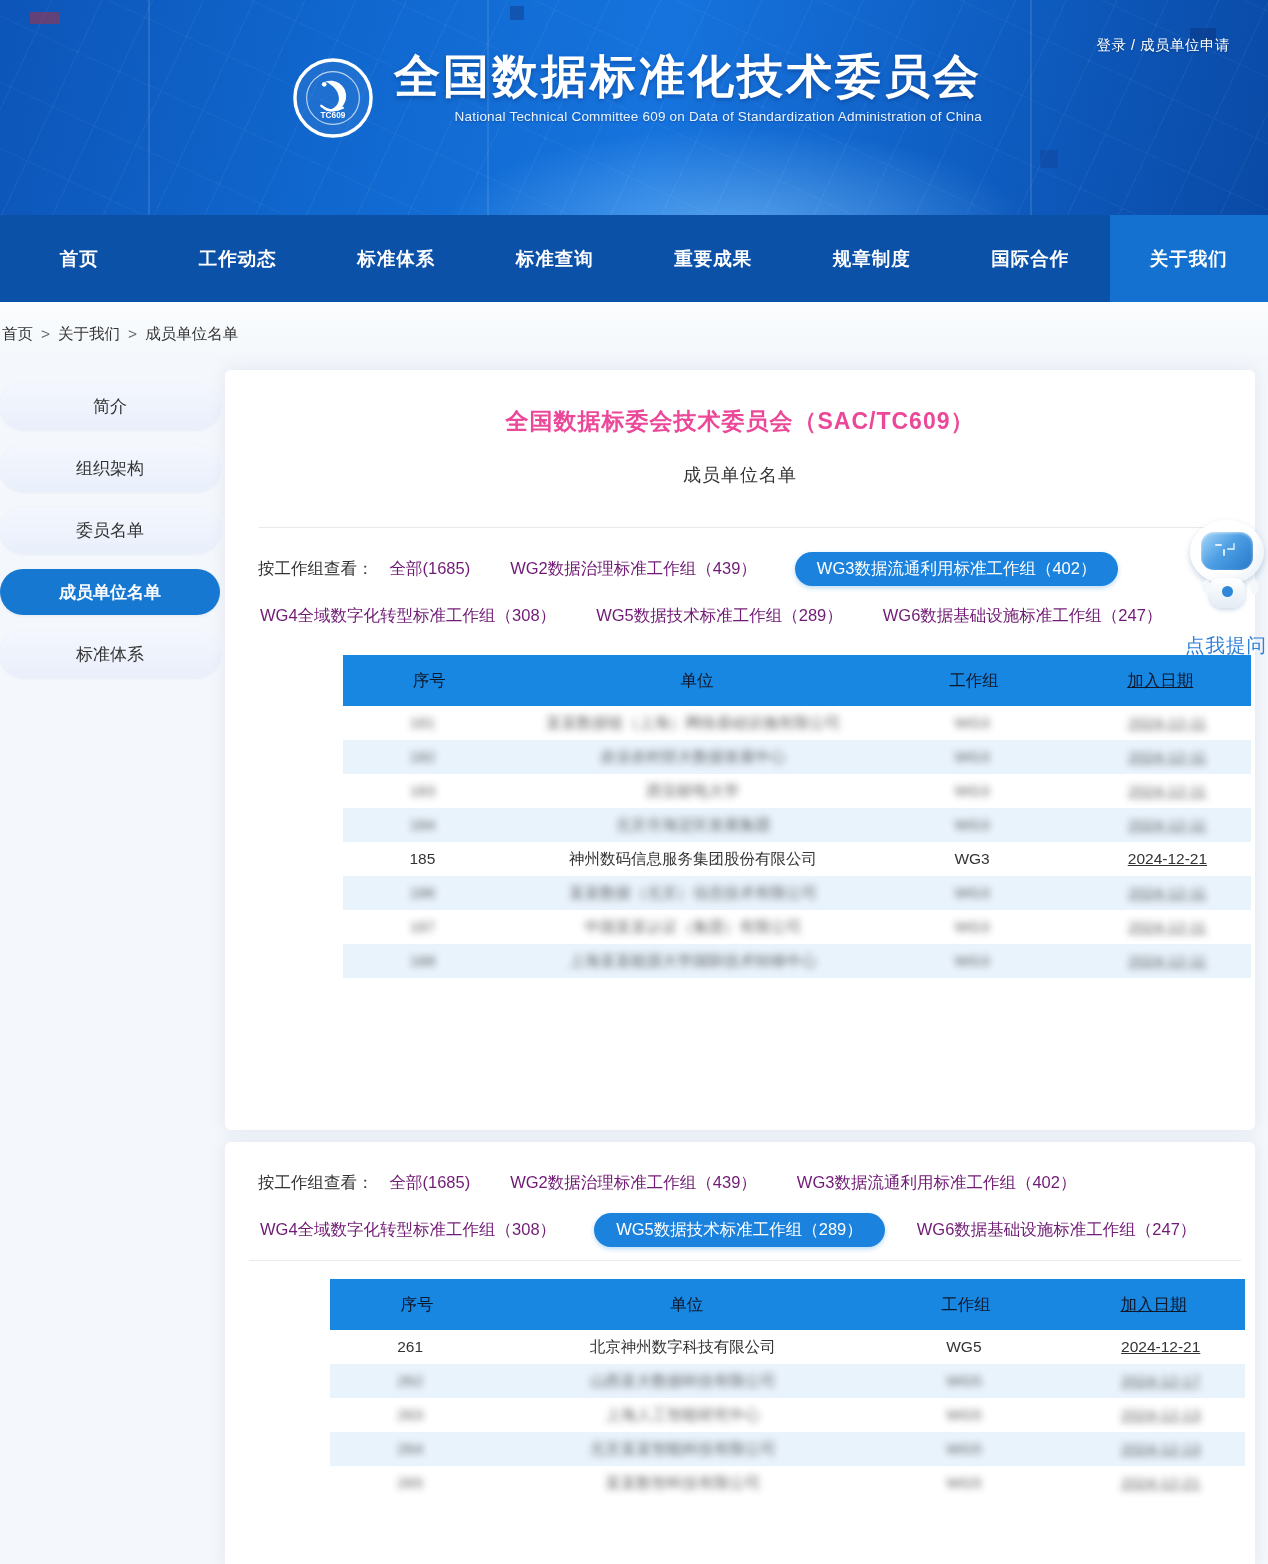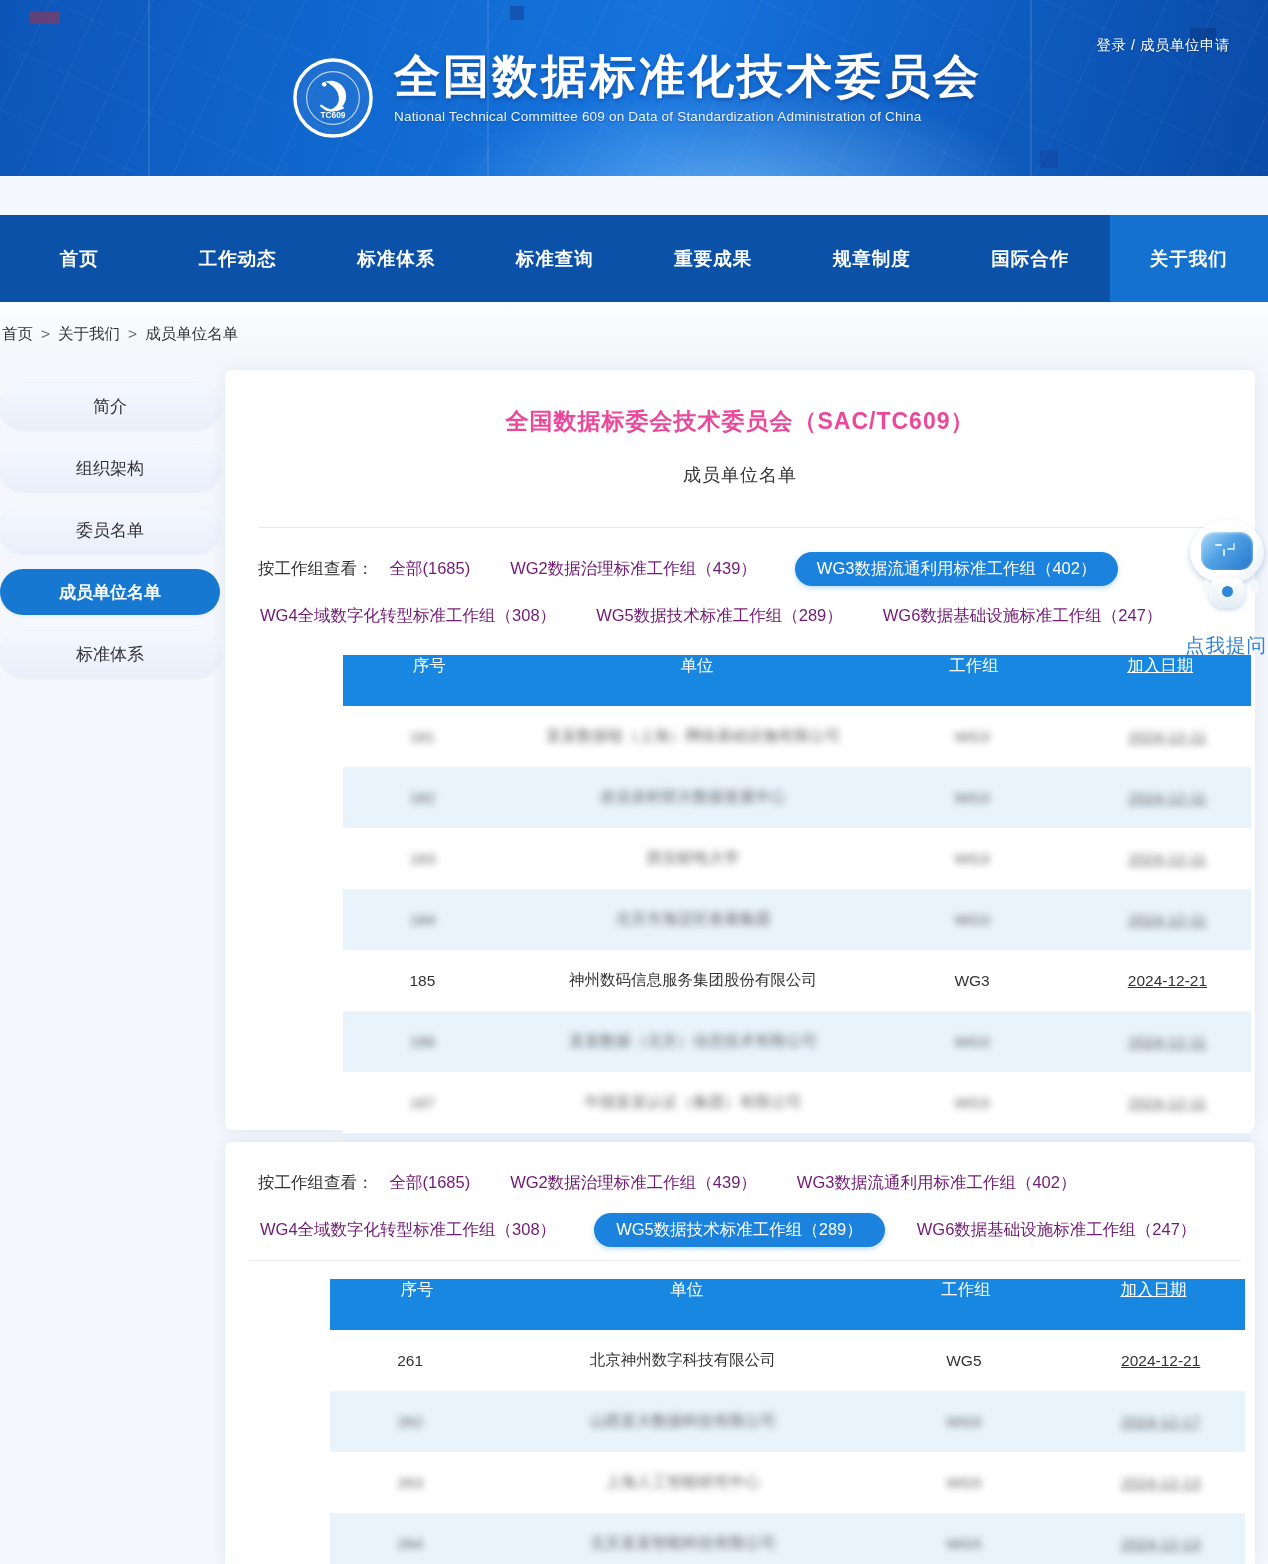--- a/index.html
+++ b/index.html
@@ -6,25 +6,26 @@
   html,body { width:1268px; height:1564px; }
   body {
     font-family:"Liberation Sans","DejaVu Sans",sans-serif;
     background:#f4f7fb;
     position:relative;
     overflow:hidden;
     color:#333;
   }
   
   .banner {
-    position:absolute; left:0; top:0; width:1268px; height:176px;
+    position:absolute; left:0; top:0; width:1268px; height:215px;
     background:
       radial-gradient(ellipse 420px 150px at 58% 108%, rgba(140,205,255,.55), rgba(140,205,255,0) 70%),
       linear-gradient(100deg,#0d55b8 0%, #1068cf 28%, #1673dd 52%, #0e5cc0 78%, #0a4aa6 100%);
     overflow:hidden;
+    text-align:right;
   }
   .banner .grid1, .banner .grid2 {
     position:absolute; inset:0; pointer-events:none;
   }
   .banner .grid1 {
     background:
       repeating-linear-gradient(115deg, rgba(255,255,255,.05) 0 1px, transparent 1px 46px),
       repeating-linear-gradient(25deg, rgba(255,255,255,.04) 0 1px, transparent 1px 60px);
   }
   .banner .grid2 {
@@ -102,24 +103,24 @@
     padding:6px 2px; cursor:pointer; border-radius:18px;
   }
   .filter-item.active {
     background:#1b82dd; color:#fff; padding:6px 22px; margin-right:30px;
     box-shadow:0 2px 5px rgba(27,130,221,.3);
   }
   
   .table { margin:22px 6px 0 118px; width:908px; font-size:15.5px; }
   .card2 .table { margin:18px 8px 0 105px; width:915px; }
   .thead {
-    display:flex; background:#1787e2; color:#ffffff; height:51px; 
+    display:flex; background:#1787e2; color:#0f172a; height:51px; align-items:center;
     font-size:16.5px;
   }
-  .trow { display:flex; height:61px; align-items:center; color:#333;gap:24px; }
+  .trow { display:flex; height:34px; align-items:center; color:#333;gap:24px; }
   .trow:nth-child(odd) { background:#e9f3fc; }
   .trow:nth-child(even) { background:#fff; }
   .c { text-align:center; overflow:hidden; white-space:nowrap; }
   .c.no   { width:19%; }
   .c.unit { width:40%; }
   .c.wg   { width:21%; }
   .c.date { width:20%;text-decoration:underline; }
   .is-blurred .c { filter:blur(3.5px); opacity:.8; color:#3a3a3a; }
   
   .mascot { position:absolute; left:1188px; top:520px; width:78px; height:92px; cursor:pointer; }

